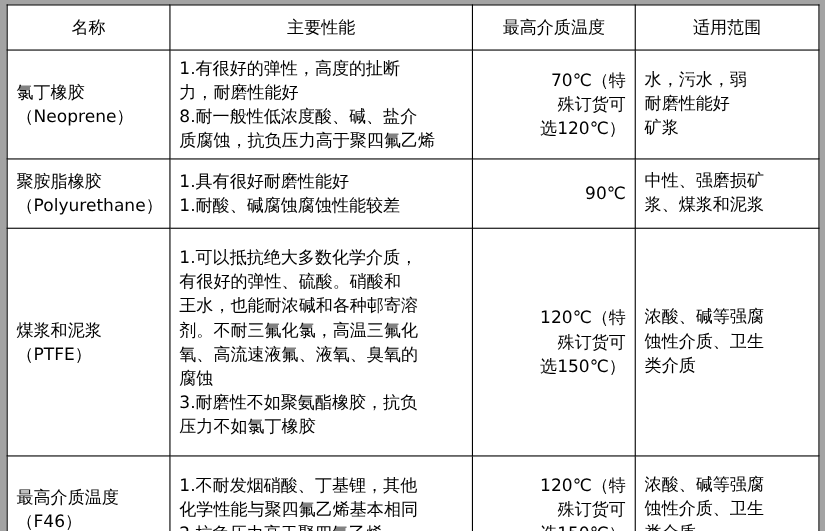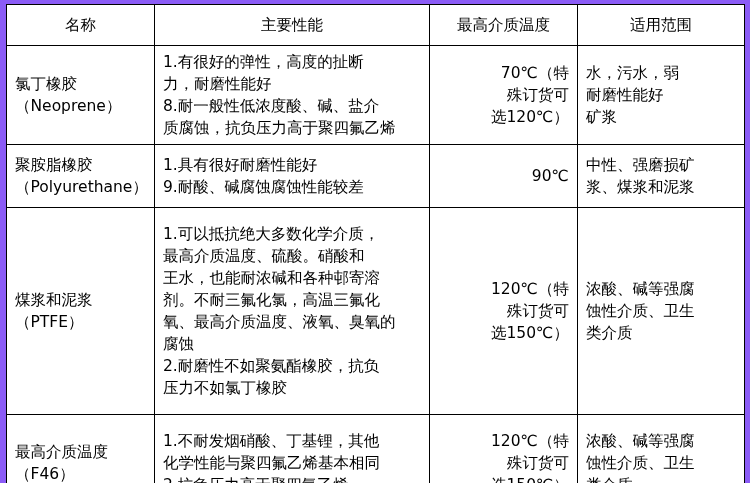--- a/index.html
+++ b/index.html
@@ -12,21 +12,21 @@
     height: 483px;
     font-family: "DejaVu Sans", "Liberation Sans", sans-serif;
     color: #000000;
     overflow: hidden;
   }
   .sheet {
     width: 750px;
     height: 483px;
     box-sizing: border-box;
     padding: 4px 6px 16px 6px;
-    background: #8b5cf6;
+    background: #a3a3a3;
   }
   table.spec {
     border-collapse: collapse;
     width: 738px;
     table-layout: fixed;
     background: #ffffff;
   }
   table.spec col.c0 { width: 148px; }
   table.spec col.c1 { width: 275px; }
   table.spec col.c2 { width: 148px; }
@@ -53,21 +53,21 @@
   }
   td.temp {
     text-align: right;
   }
   td.scope {
     text-align: left;
   }
   .nm-line { display: block; }
   .perf-line { display: block; }
   .temp-line { display: block; }
-  .scope-line { display: block; }
+  .scope-line { display: block; font-family: Liberation Mono, monospace; }
   .row-neoprene td { height: 74px; }
   .row-pu td { height: 52px; }
   .row-ptfe td { height: 196px; }
   .row-f46 td { height: 86px; }
 </style>
 </head>
 <body>
 
 <div class="sheet">
   <table class="spec">
@@ -110,44 +110,44 @@
         </td>
       </tr>
 
       <tr class="row-pu">
         <td class="name">
           <span class="nm-line">聚胺脂橡胶</span>
           <span class="nm-line">（Polyurethane）</span>
         </td>
         <td class="perf">
           <span class="perf-line">1.具有很好耐磨性能好</span>
-          <span class="perf-line">9.耐酸、碱腐蚀腐蚀性能较差</span>
+          <span class="perf-line">1.耐酸、碱腐蚀腐蚀性能较差</span>
         </td>
         <td class="temp">
           <span class="temp-line">90℃</span>
         </td>
         <td class="scope">
           <span class="scope-line">中性、强磨损矿</span>
           <span class="scope-line">浆、煤浆和泥浆</span>
         </td>
       </tr>
 
       <tr class="row-ptfe">
         <td class="name">
           <span class="nm-line">煤浆和泥浆</span>
           <span class="nm-line">（PTFE）</span>
         </td>
         <td class="perf">
           <span class="perf-line">1.可以抵抗绝大多数化学介质，</span>
-          <span class="perf-line">最高介质温度、硫酸。硝酸和</span>
+          <span class="perf-line">有很好的弹性、硫酸。硝酸和</span>
           <span class="perf-line">王水，也能耐浓碱和各种邨寄溶</span>
           <span class="perf-line">剂。不耐三氟化氯，高温三氟化</span>
-          <span class="perf-line">氧、最高介质温度、液氧、臭氧的</span>
+          <span class="perf-line">氧、高流速液氟、液氧、臭氧的</span>
           <span class="perf-line">腐蚀</span>
-          <span class="perf-line">2.耐磨性不如聚氨酯橡胶，抗负</span>
+          <span class="perf-line">3.耐磨性不如聚氨酯橡胶，抗负</span>
           <span class="perf-line">压力不如氯丁橡胶</span>
         </td>
         <td class="temp">
           <span class="temp-line">120℃（特</span>
           <span class="temp-line">殊订货可</span>
           <span class="temp-line">选150℃）</span>
         </td>
         <td class="scope">
           <span class="scope-line">浓酸、碱等强腐</span>
           <span class="scope-line">蚀性介质、卫生</span>

